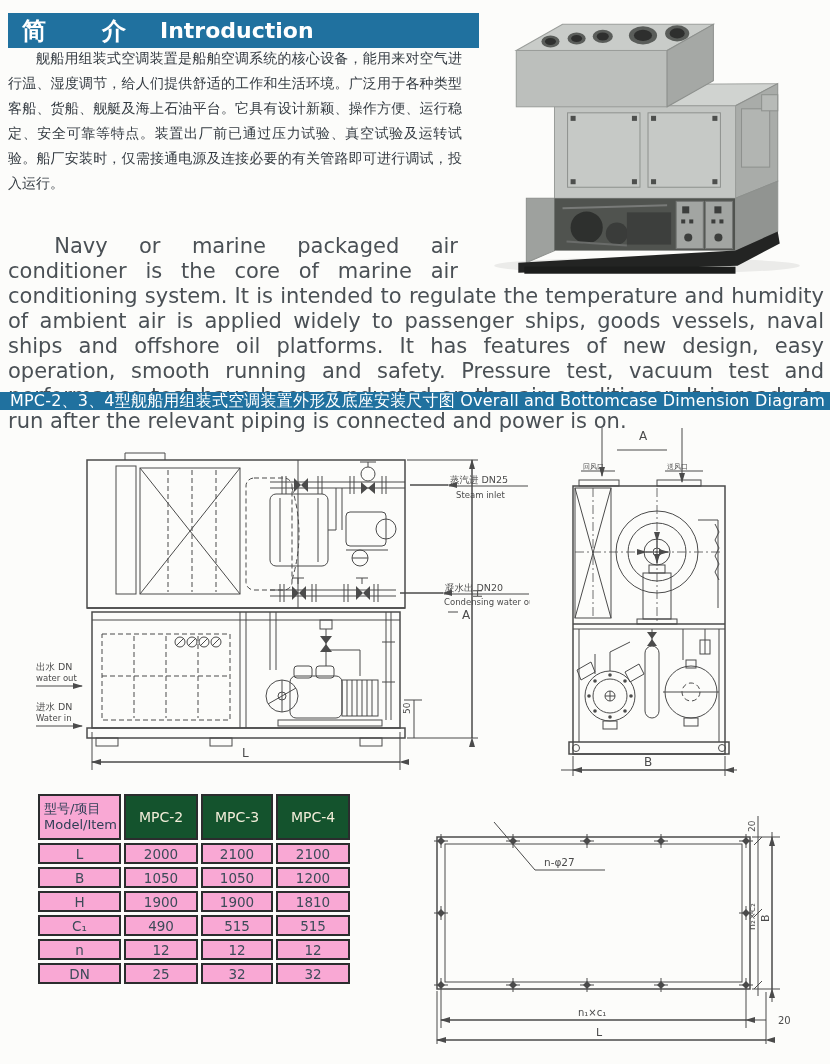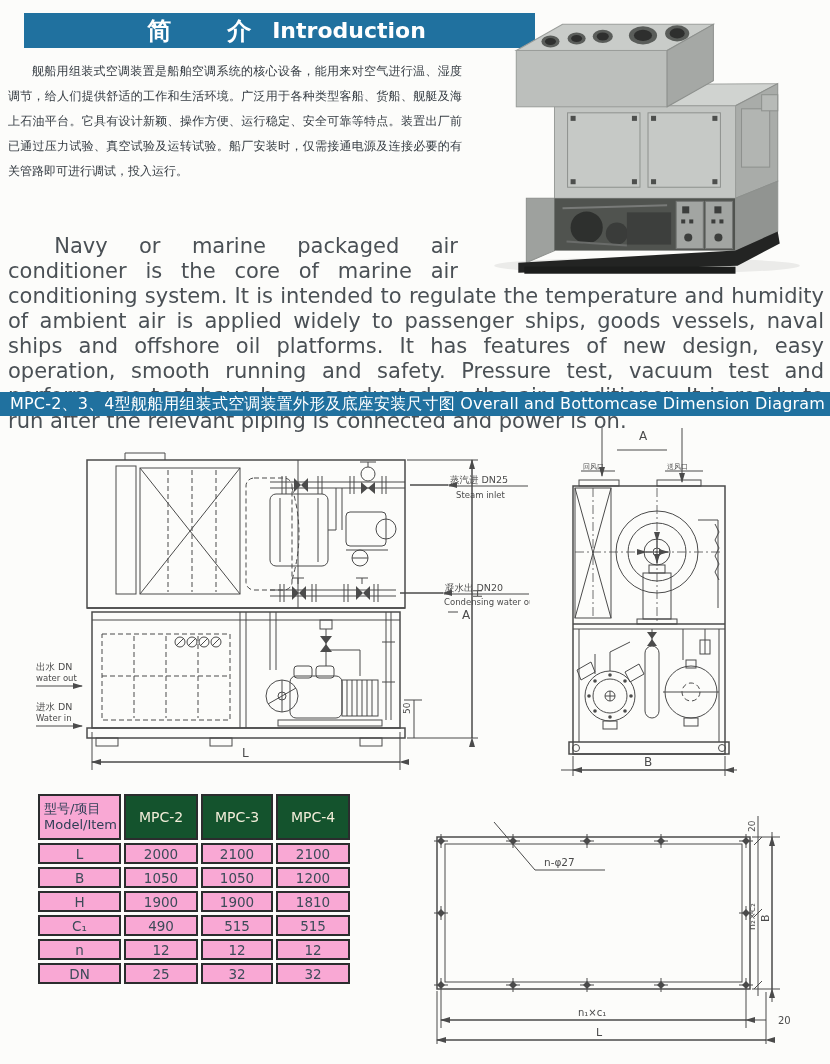--- a/index.html
+++ b/index.html
@@ -2,27 +2,27 @@
 <html><head>
 <meta charset="utf-8">
 <style>
   html,body { margin:0; padding:0; background:#e7e7e5; }
   .page {
     position:relative; width:830px; height:1064px; margin:0 auto;
     background:#fcfcfa; overflow:hidden;
     font-family:"DejaVu Sans", sans-serif; color:#3a4147;
   }
   .bar { background:#20719f; color:#ffffff; display:flex; align-items:center; }
-  .bar-intro { position:absolute; left:24px; top:13px; width:511px; height:35px; padding-left:14px; box-sizing:border-box;justify-content:center; }
+  .bar-intro { position:absolute; left:8px; top:13px; width:471px; height:35px; padding-left:14px; box-sizing:border-box; }
   .bar-intro .cn { font-size:24px; font-weight:bold; letter-spacing:16px; white-space:nowrap; }
-  .bar-intro .en { font-size:22px; font-weight:bold; margin-left:5px; }
-  .bar-section { position:absolute; left:0; top:392px; width:830px; height:24px; padding-left:10px; box-sizing:border-box; font-size:16px; letter-spacing:0.2px; white-space:nowrap; }
+  .bar-intro .en { font-size:22px; font-weight:bold; margin-left:18px; }
+  .bar-section { position:absolute; left:0; top:392px; width:830px; height:18px; padding-left:10px; box-sizing:border-box; font-size:16px; letter-spacing:0.2px; white-space:nowrap; }
   .cn-para {
-    position:absolute; left:8px; top:59px; width:454px;
-    font-size:12px; line-height:25px; text-align:justify; color:#343b42;
+    position:absolute; left:8px; top:46px; width:454px;
+    font-size:14px; line-height:25px; text-align:justify; color:#343b42;
     text-indent:2em;
     font-family:Liberation Serif, serif;
   }
   .en-para {
     position:absolute; left:8px; top:234px; width:816px;
     font-size:21px; line-height:25px; text-align:justify; color:#4a5055;
     text-indent:2.2em;
   }
   .en-spacer { float:right; width:366px; height:44px; }
   .product { position:absolute; left:466px; top:8px; width:358px; height:272px; }

